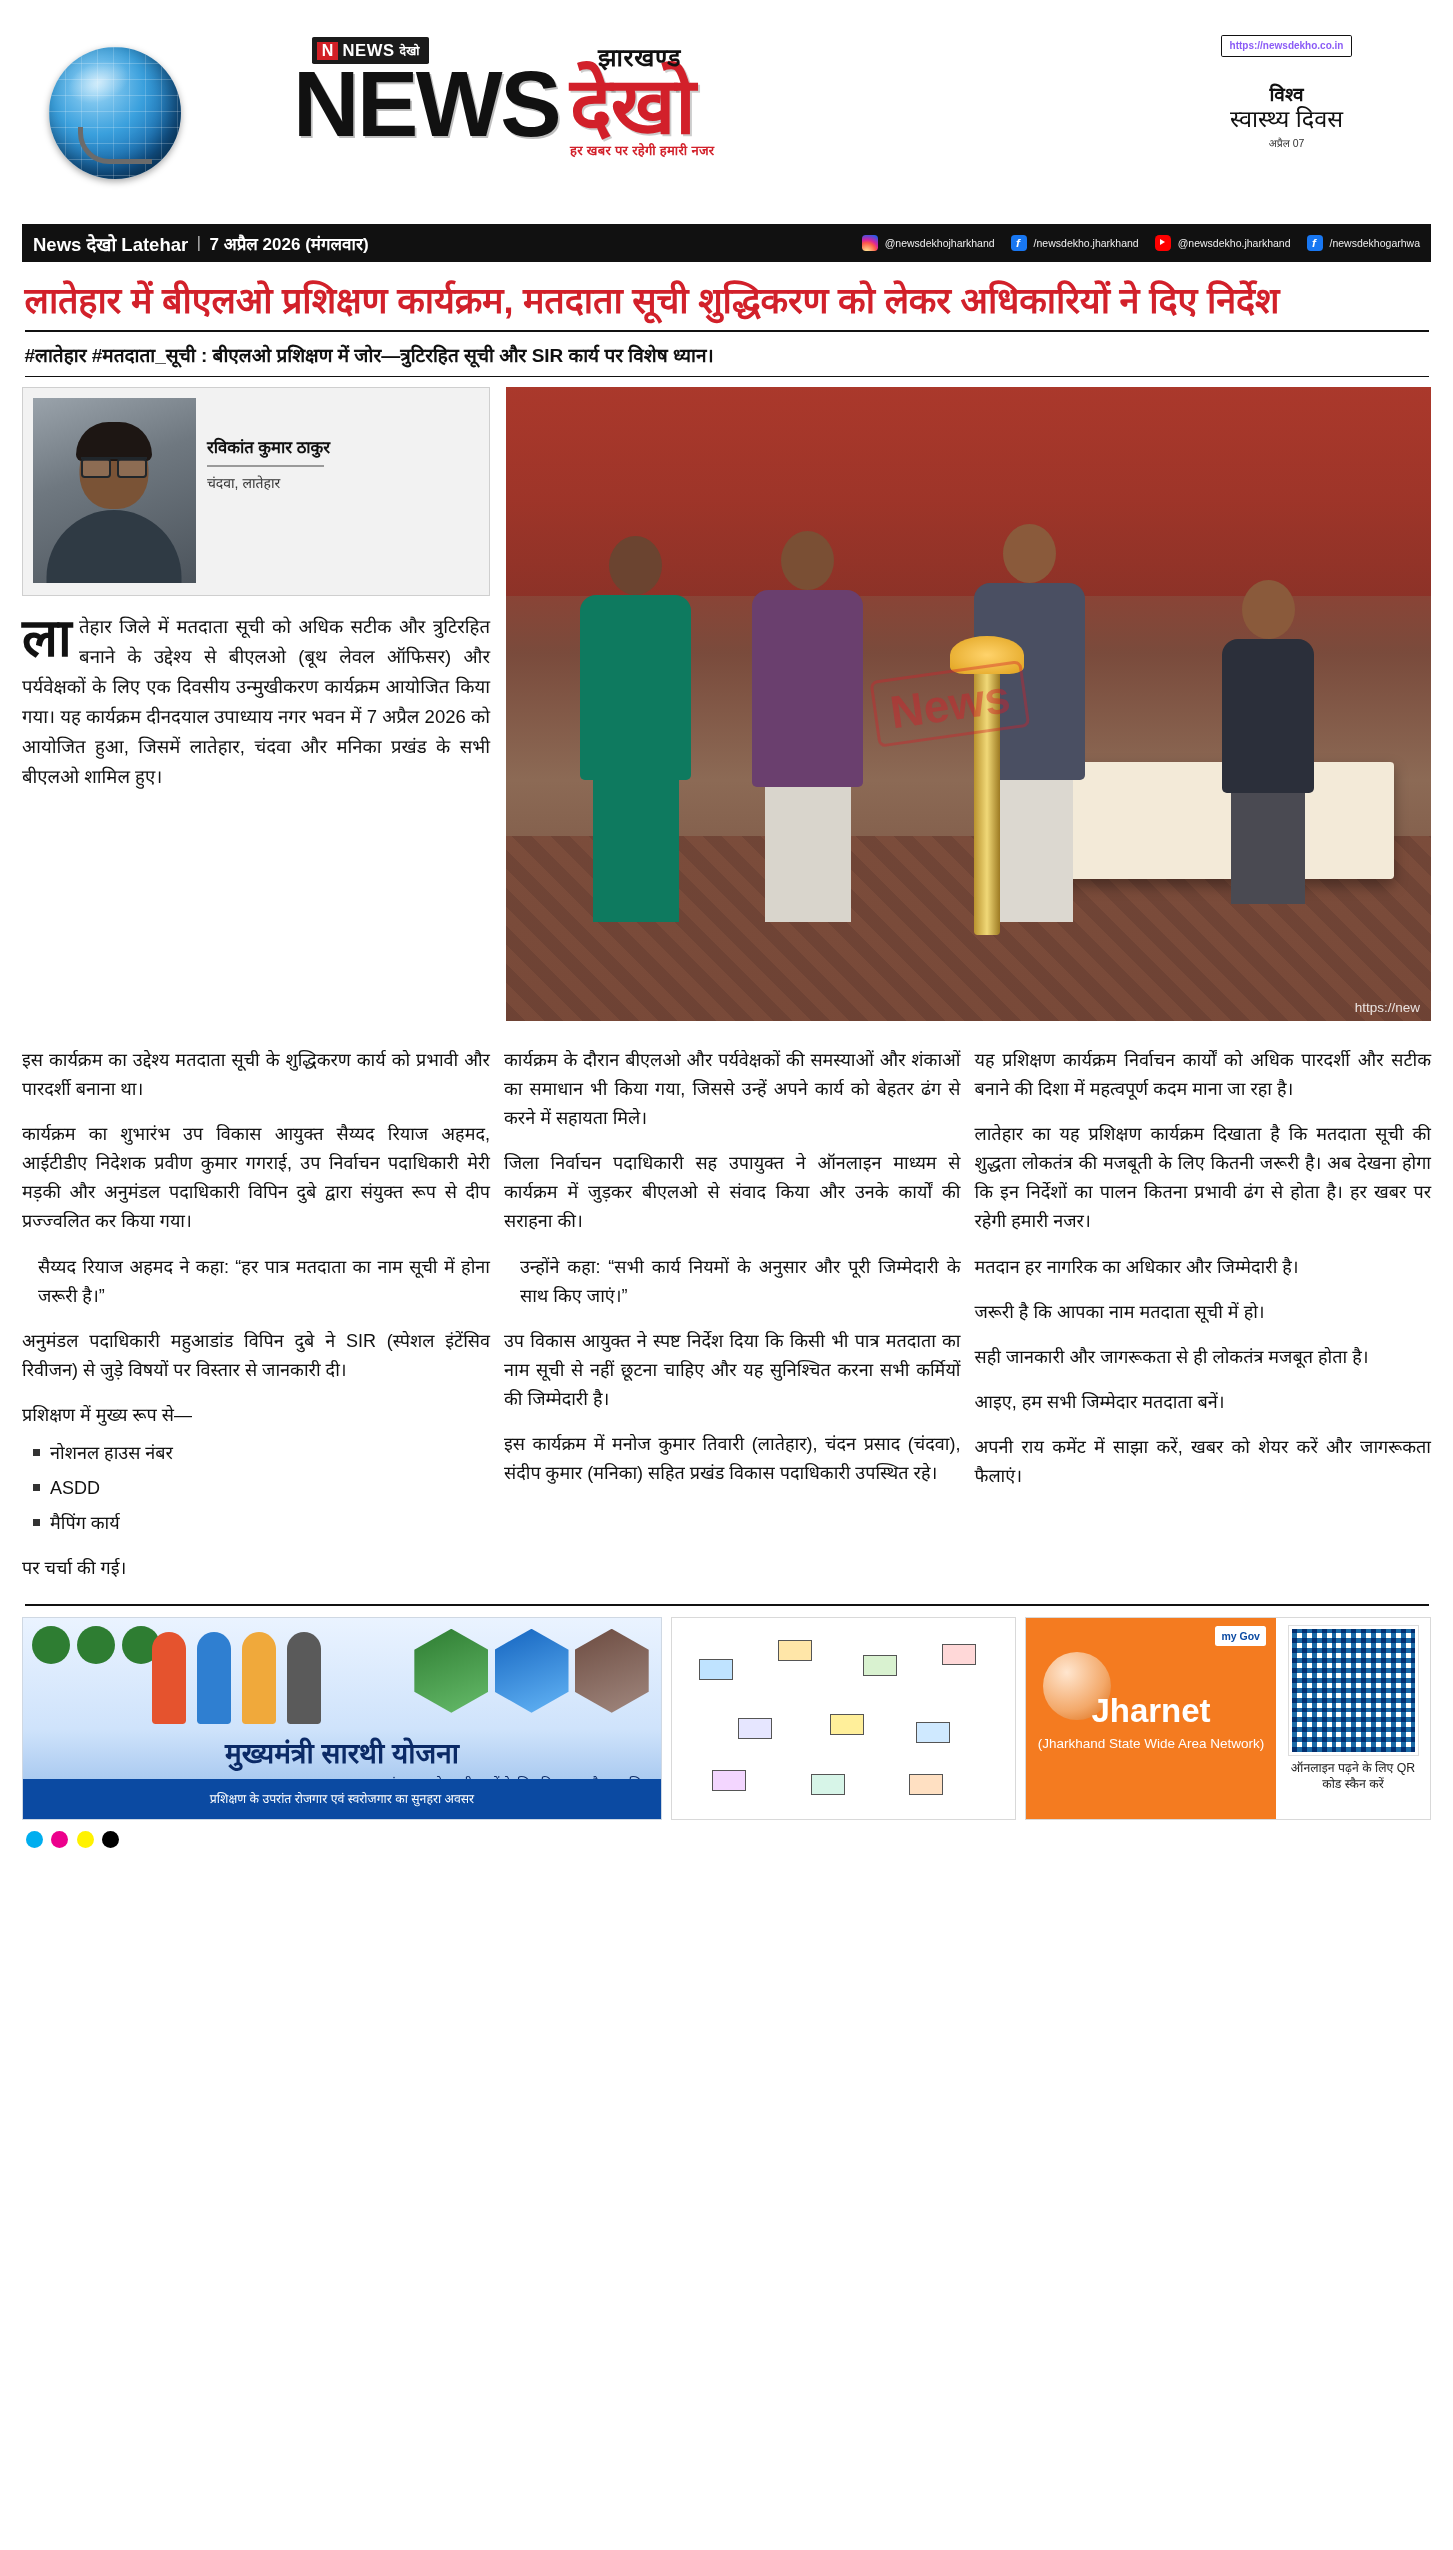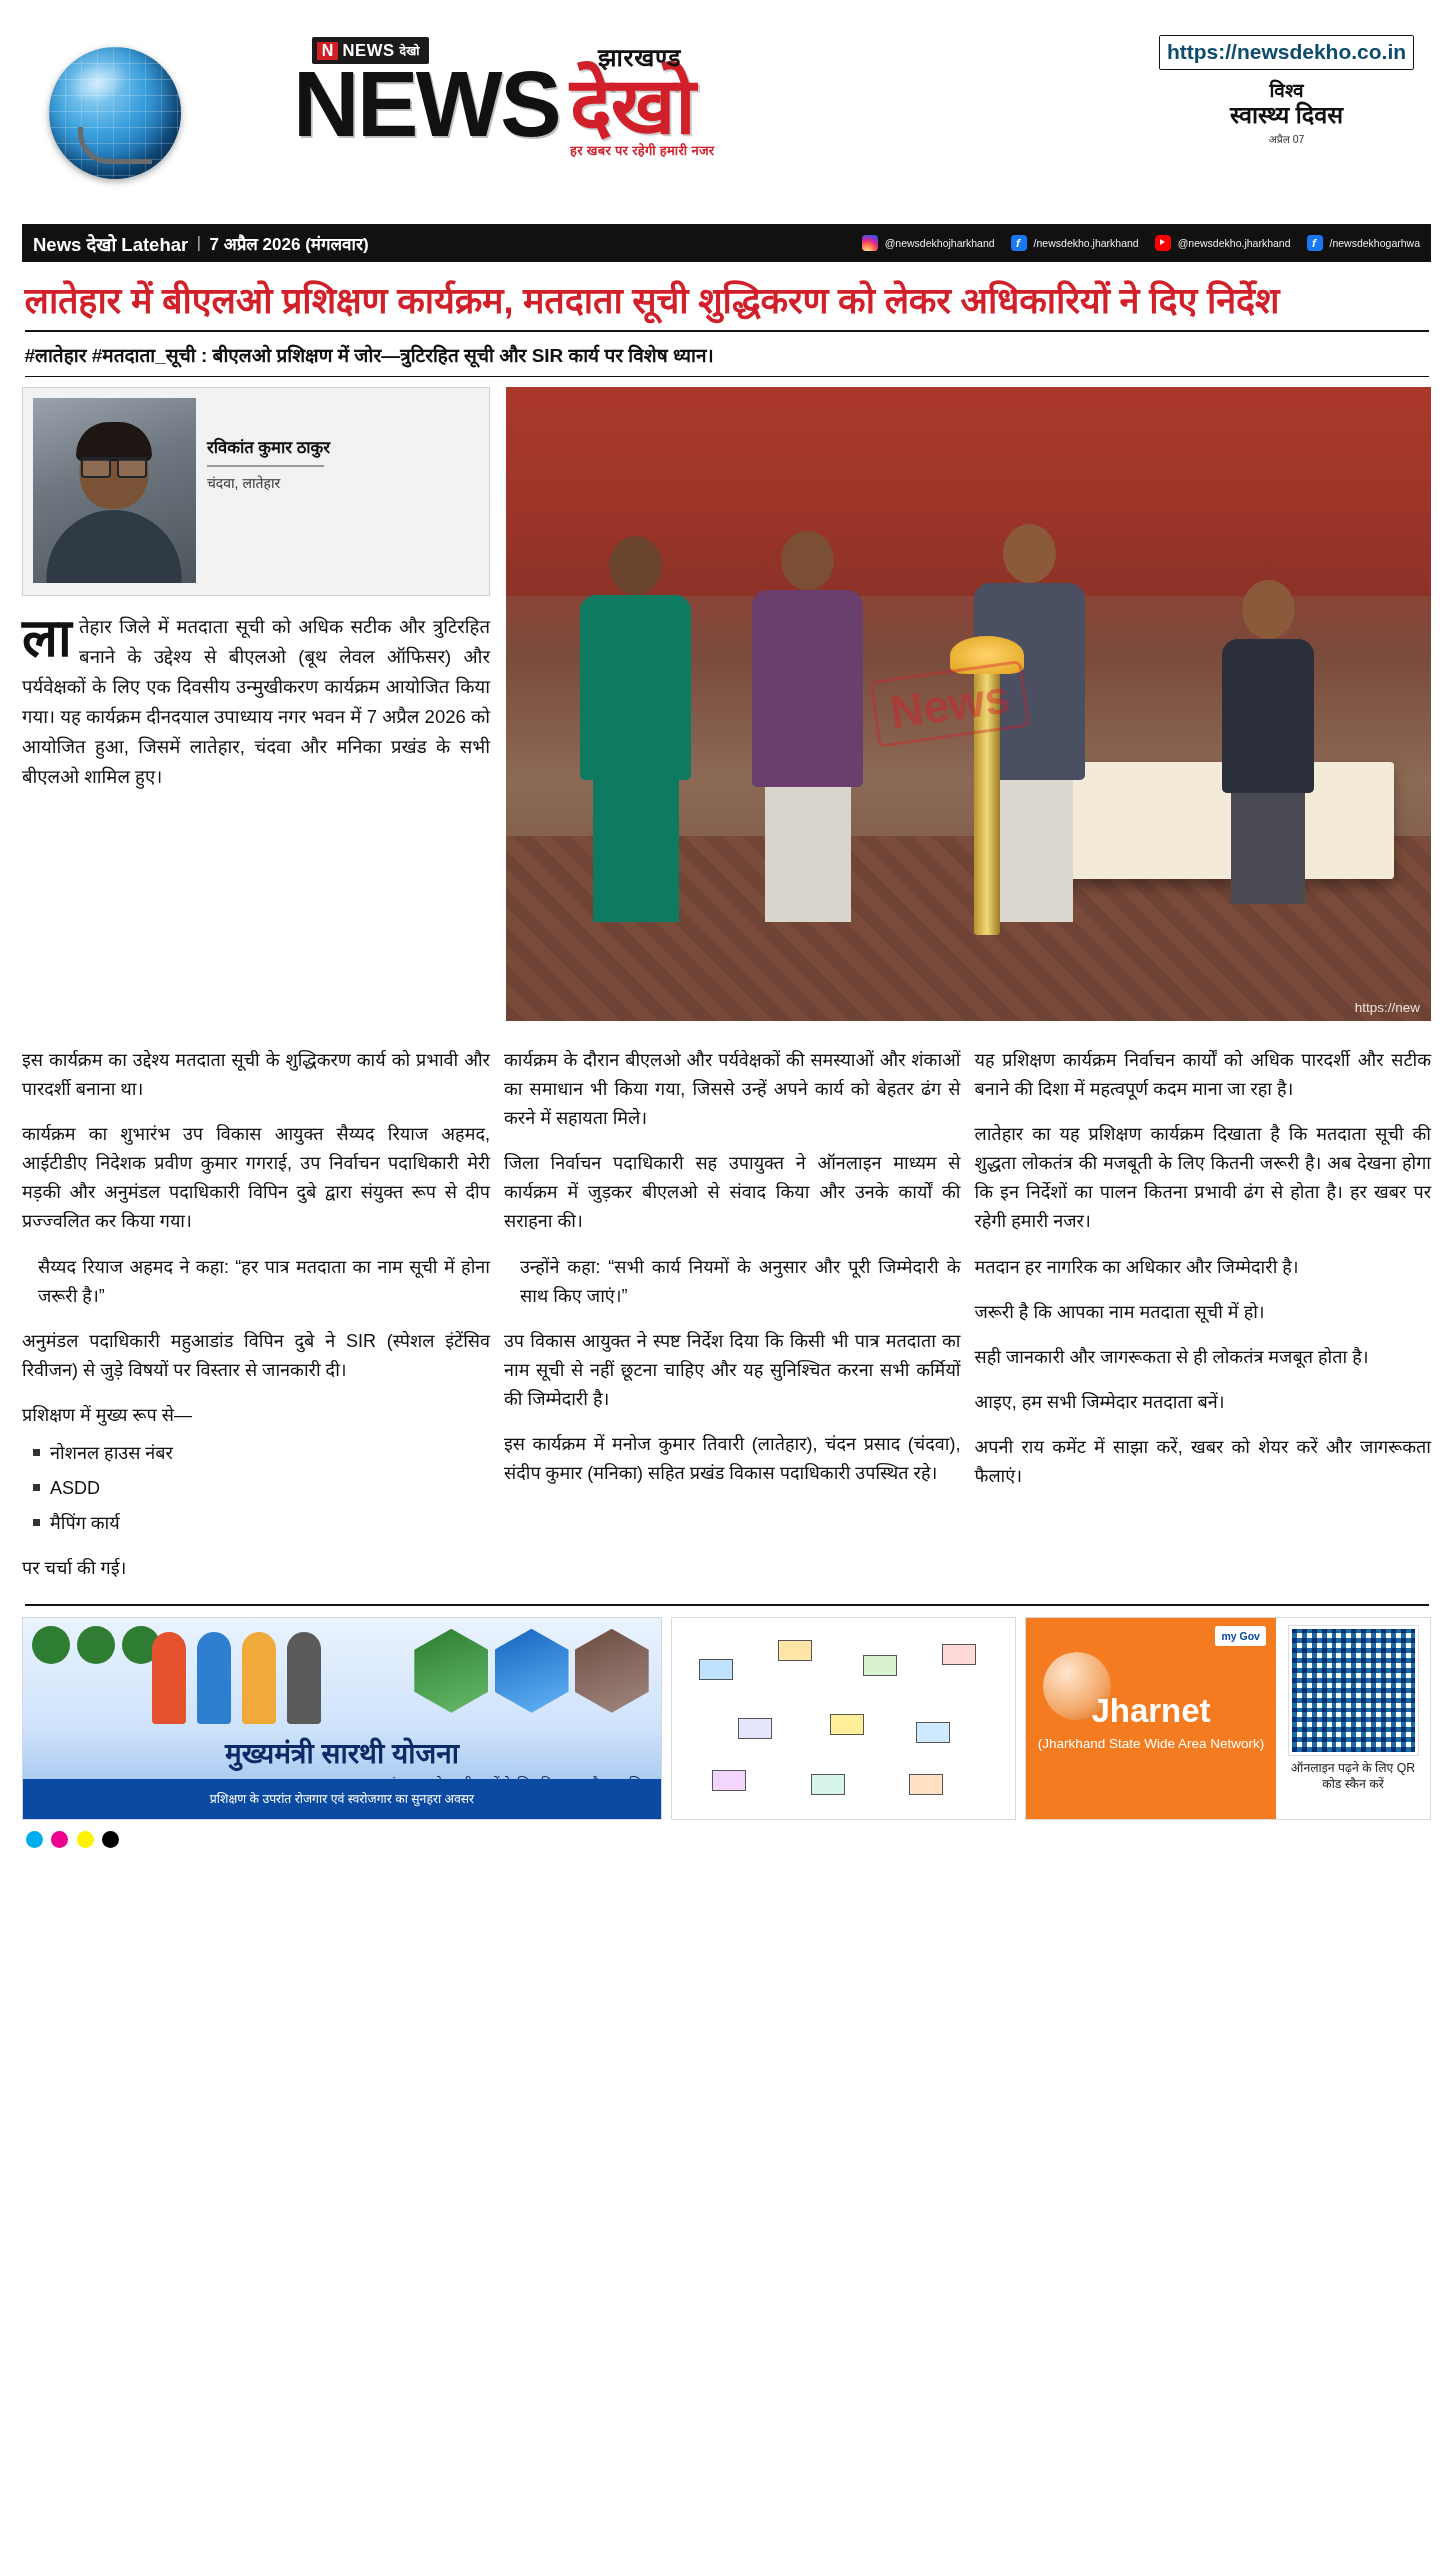--- a/index.html
+++ b/index.html
@@ -107,25 +107,25 @@
   }
 
   .head-right {
     flex: 0 0 289px;
     padding-top: 16px;
     text-align:center;
     position:relative;
   }
   .url-bar {
     border:1.2px solid #111; border-radius:1.8px;
-    padding:4.9px 7.4px; font-size:21px; font-weight:bold; color:#0c4a6e;
-    display:inline-block; margin-bottom:11px;
+    padding:4.9px 7.4px; font-size:10px; font-weight:bold; color:#8b5cf6;
+    display:inline-block; margin-bottom:28px;
   }
   .vishwa-1 { font-size:19px; font-weight:bold; color:#111; line-height:1.1; }
-  .vishwa-2 { font-size:23.4px; font-weight:bold; color:#111; line-height:1.15; }
+  .vishwa-2 { font-size:23.4px; font-weight:normal; color:#111; line-height:1.15; }
   .vishwa-3 { font-size:10.5px; color:#333; margin-top:2.5px; }
 
   
   .strip {
     margin-top: 2.5px;
     background:#111; color:#fff;
     height: 38px;
     display:flex; align-items:center;
     padding: 0 11px;
   }

